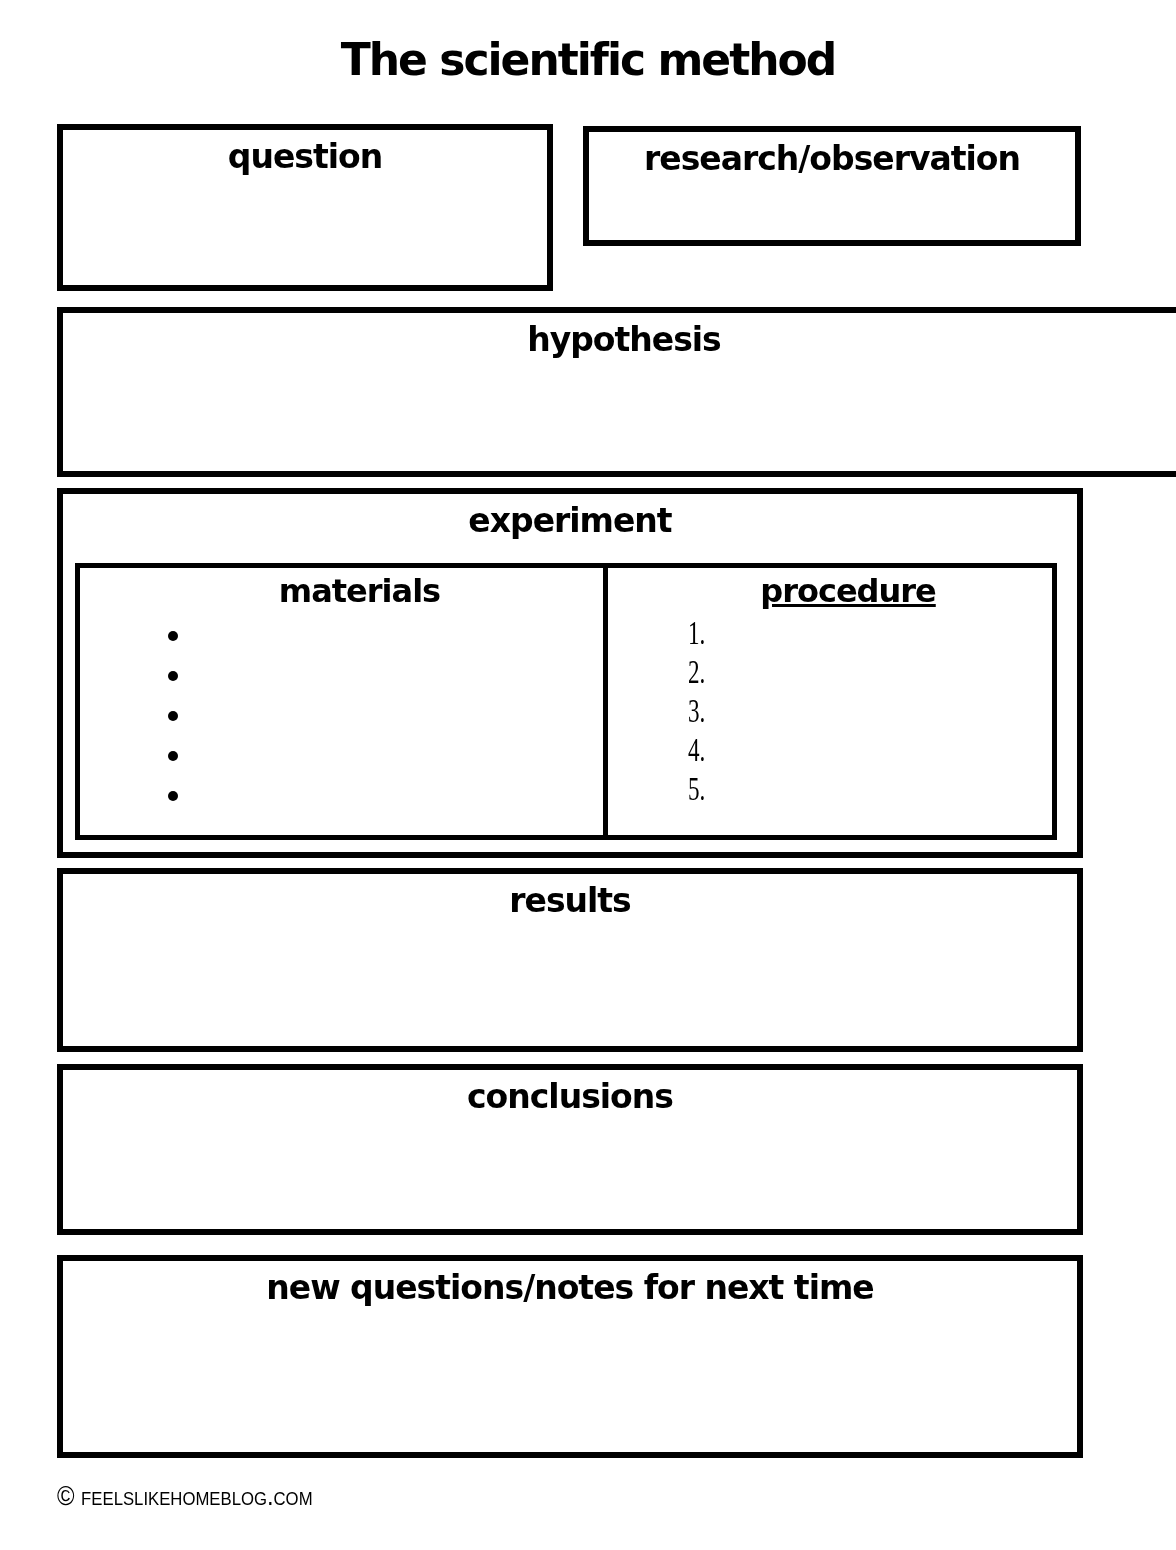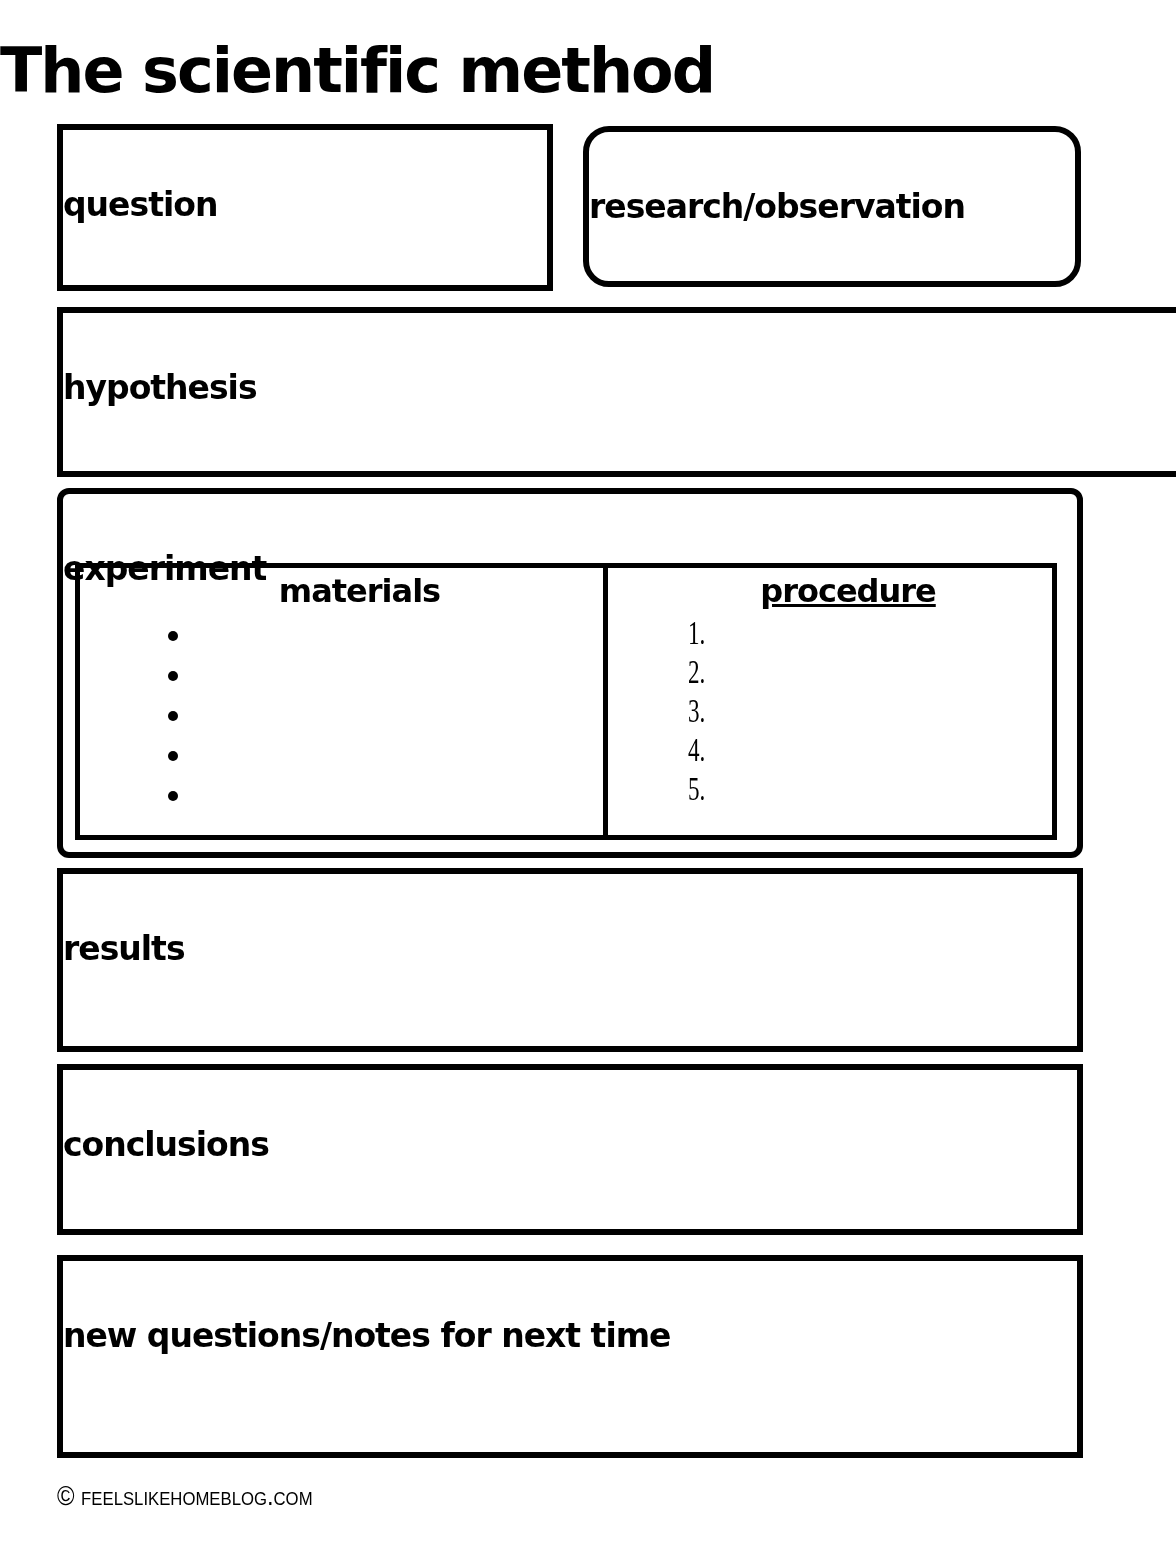--- a/index.html
+++ b/index.html
@@ -7,42 +7,43 @@
     position:relative;
     width:1176px; height:1550px;
     background:#ffffff;
     color:#000000;
     font-family:"DejaVu Sans", sans-serif;
     overflow:hidden;
   }
   .title {
     position:absolute;
     top:34px; left:0; width:100%;
-    font-size:62px;
+    text-align:center;
+    font-size:44px;
     font-weight:bold;
     letter-spacing:-2px;
   }
   .box {
     position:absolute;
     box-sizing:border-box;
     border:6px solid #000000;
     background:#ffffff;
   }
   .box-label {
     display:block;
+    text-align:center;
     font-weight:bold;
     font-size:33px;
     letter-spacing:-1px;
     padding-top:7px;
-    margin-top:48px;
   }
   .b-question   { left:57px;  top:124px; width:496px;  height:167px; }
-  .b-research   { left:583px; top:126px; width:498px;  height:161px;border-radius:26px; }
+  .b-research   { left:583px; top:126px; width:498px;  height:120px; }
   .b-hypothesis { left:57px;  top:307px; width:1134px; height:170px; }
-  .b-experiment { left:57px;  top:488px; width:1026px; height:370px;border-radius:12px; }
+  .b-experiment { left:57px;  top:488px; width:1026px; height:370px; }
   .b-results    { left:57px;  top:868px; width:1026px; height:184px; }
   .b-conclusions{ left:57px;  top:1064px; width:1026px; height:171px; }
   .b-newq       { left:57px;  top:1255px; width:1026px; height:203px; }
 
   .exp-inner {
     position:absolute;
     left:12px; top:69px;
     width:982px; height:277px;
     box-sizing:border-box;
     border:5px solid #000000;

